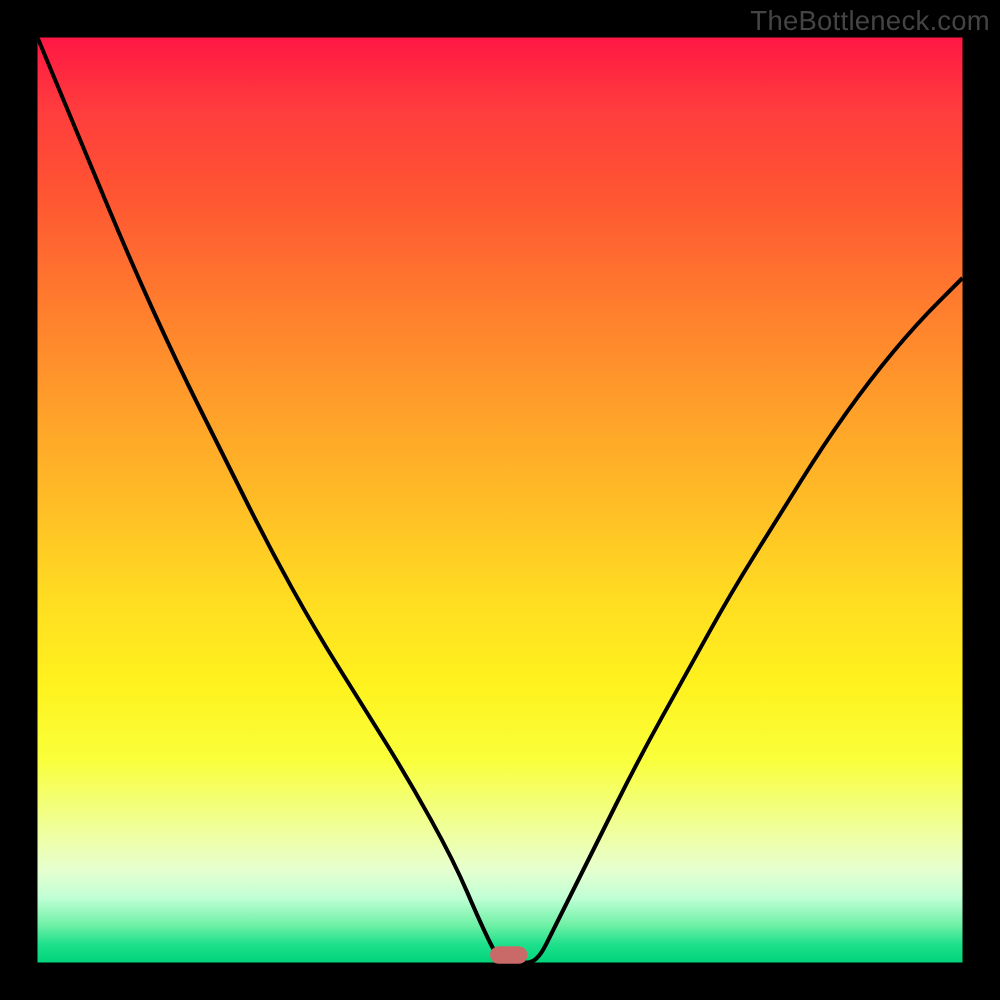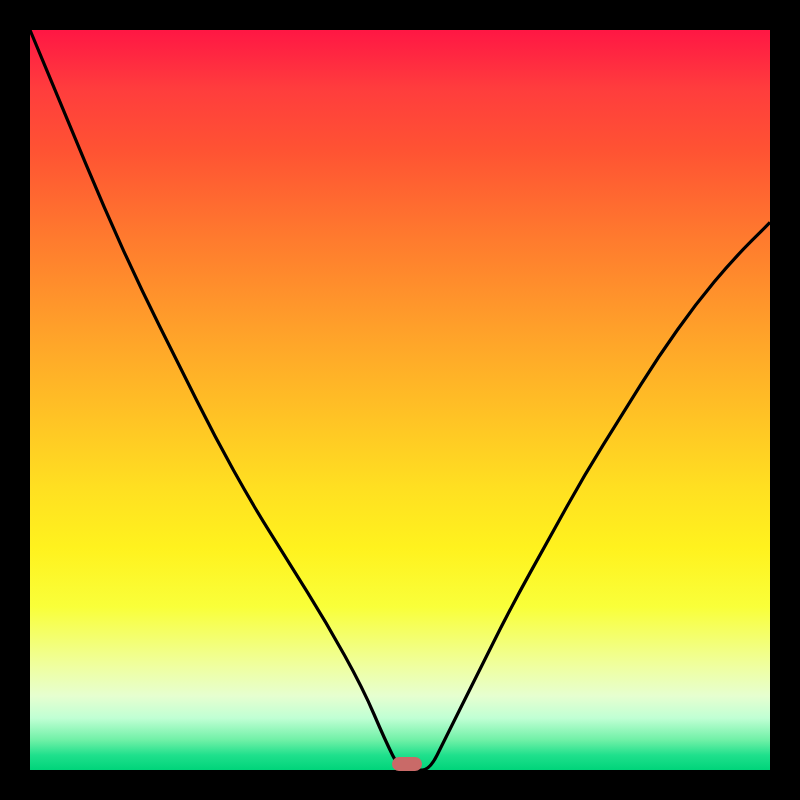--- a/index.html
+++ b/index.html
@@ -63,20 +63,21 @@
     position: absolute;
     background: #c96a68;
     border-radius: 8px;
   }
 </style>
 </head>
 <body>
 
 <div class="frame">
 
+  <div class="watermark">TheBottleneck.com</div>
 
   <div class="plot-area">
 
     <svg class="curve" viewBox="0 0 740 740" preserveAspectRatio="none">
       <path fill="none" stroke="#000" stroke-width="3.2" d="M 0.0 0.0 Q 0.0 0.0 18.5 44.4 Q 37.0 88.8 55.5 133.2 Q 74.0 177.6 92.5 218.3 Q 111.0 259.0 129.5 296.0 Q 148.0 333.0 166.5 370.0 Q 185.0 407.0 203.5 440.3 Q 222.0 473.6 240.5 503.2 Q 259.0 532.8 277.5 562.4 Q 296.0 592.0 314.5 625.3 Q 333.0 658.6 344.1 684.5 Q 355.2 710.4 362.6 725.2 Q 370.0 740.0 377.4 740.0 Q 384.8 740.0 392.2 740.0 Q 399.6 740.0 407.0 725.2 Q 414.4 710.4 429.2 680.8 Q 444.0 651.2 462.5 614.2 Q 481.0 577.2 499.5 543.9 Q 518.0 510.6 536.5 477.3 Q 555.0 444.0 573.5 414.4 Q 592.0 384.8 610.5 355.2 Q 629.0 325.6 647.5 299.7 Q 666.0 273.8 684.5 251.6 Q 703.0 229.4 721.5 210.9 T 740.0 192.4"></path>
     </svg>
 
     <div class="marker" style="width: 30px; height: 14px; left: 362.4px; top: 727.08px;"></div>
   </div>
 

